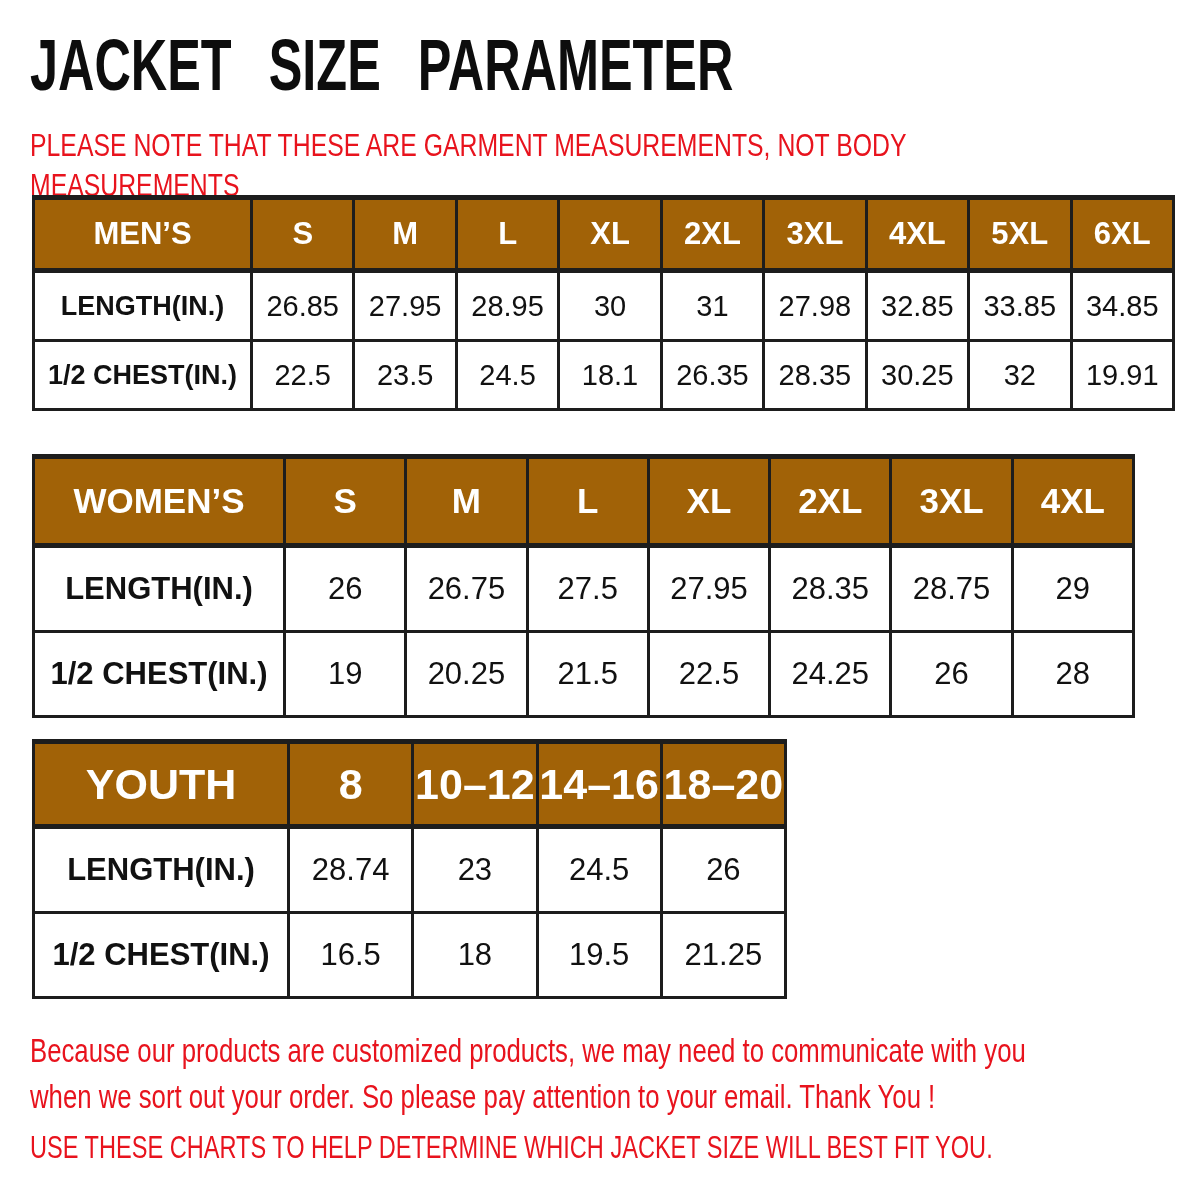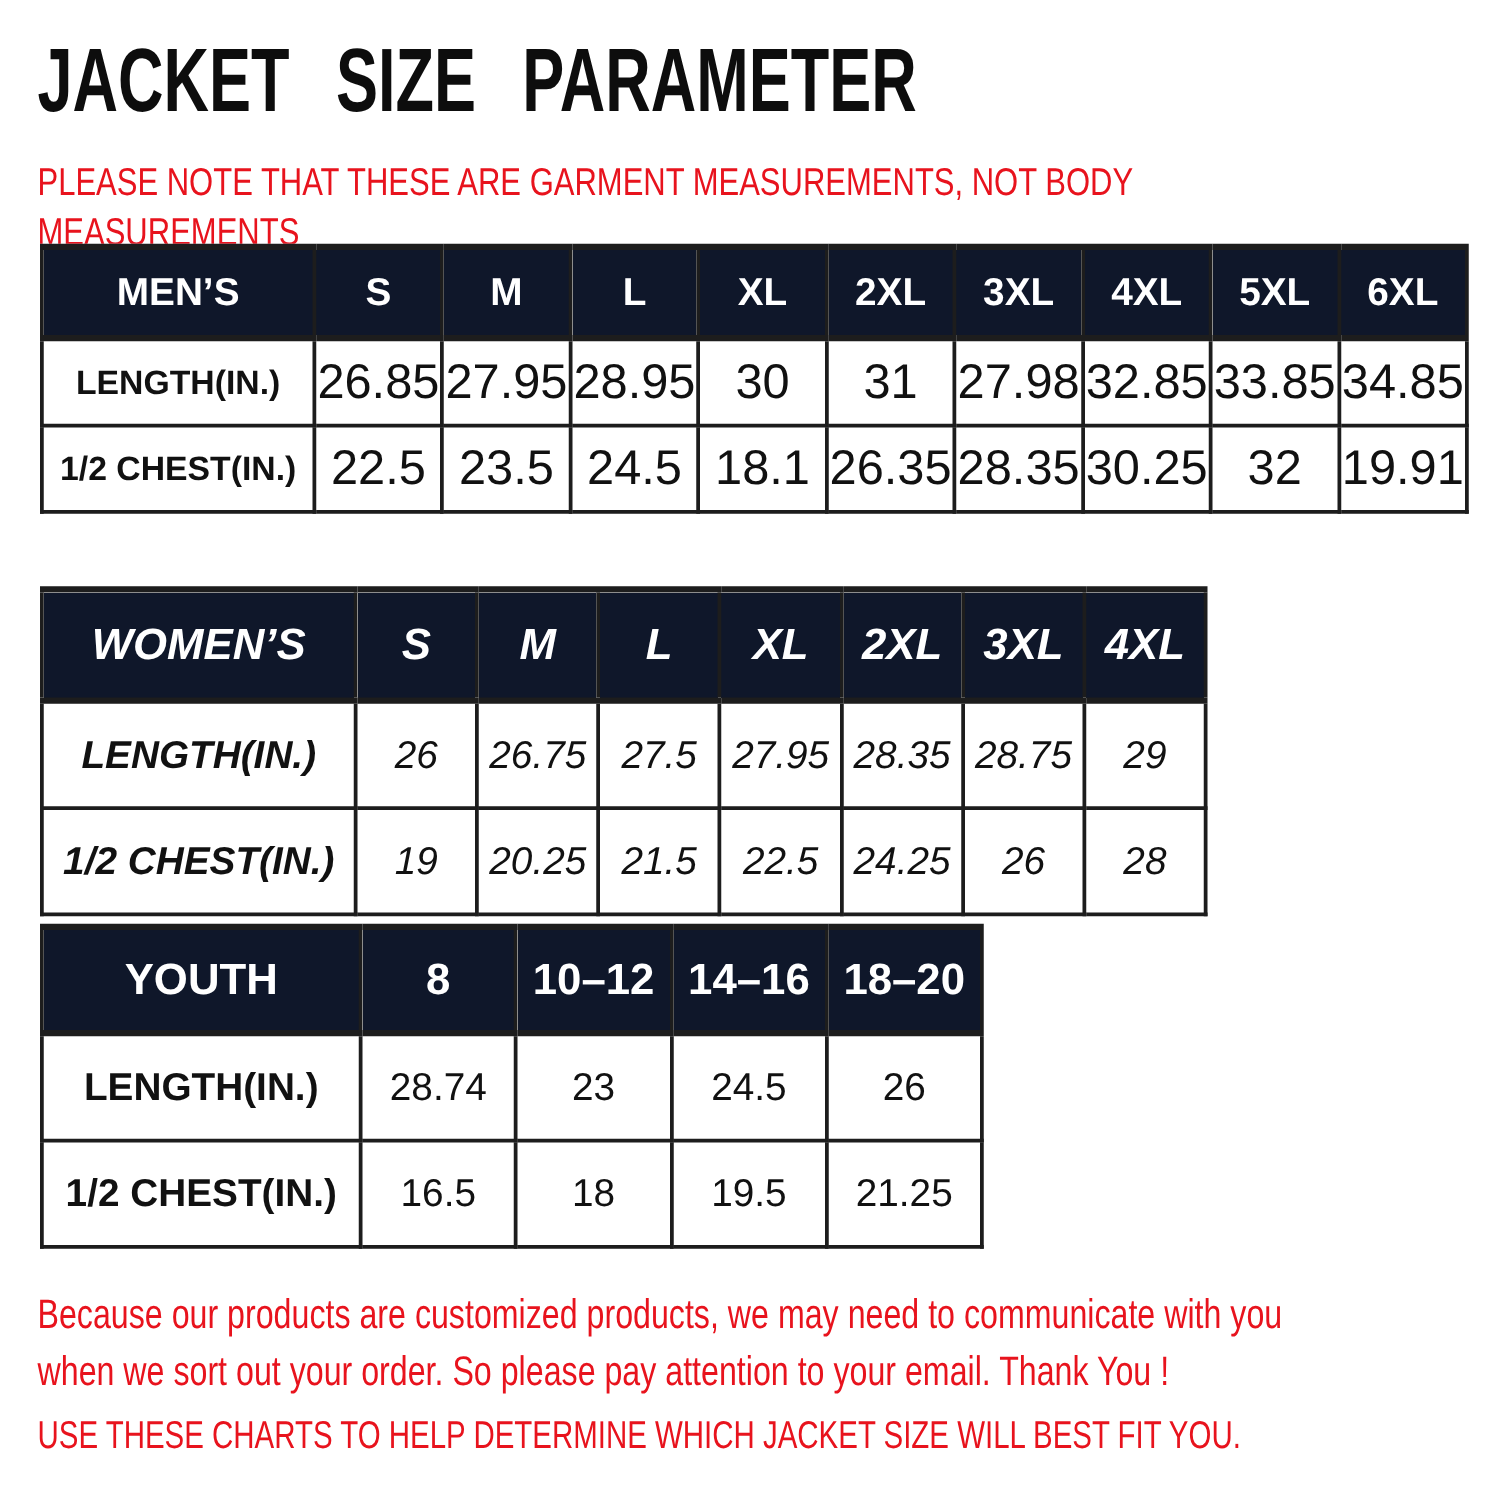--- a/index.html
+++ b/index.html
@@ -55,46 +55,46 @@
   table.sizetable th,
   table.sizetable td {
     border: 3px solid #1d1d1d;
     text-align: center;
     vertical-align: middle;
     padding: 0;
     color: #111111;
     overflow: hidden;
   }
   table.sizetable thead th {
-    background: #0f172a;
+    background: #a16207;
     color: #ffffff;
     font-weight: bold;
     border-top-width: 5px;
     border-bottom-width: 5px;
   }
   td.rowlabel { font-weight: bold; }
 
   
   #table-mens { left: 32px; top: 195px; width: 1143px; }
   #table-mens col.c0 { width: 218px; }
   #table-mens thead th { height: 68px; font-size: 31px; }
-  #table-mens td { height: 66px; font-size: 39px; }
+  #table-mens td { height: 66px; font-size: 29px; }
   #table-mens td.rowlabel { font-size: 27px; }
 
   
-  #table-womens { left: 32px; top: 469px; width: 934px; font-style: italic; }
+  #table-womens { left: 32px; top: 454px; width: 1103px; }
   #table-womens col.c0 { width: 251px; }
   #table-womens thead th { height: 84px; font-size: 35px; }
   #table-womens td { height: 82px; font-size: 31px; }
   #table-womens td.rowlabel { font-size: 31px; }
 
   
   #table-youth { left: 32px; top: 739px; width: 755px; }
   #table-youth col.c0 { width: 255px; }
-  #table-youth thead th { height: 80px; font-size: 35px; }
+  #table-youth thead th { height: 80px; font-size: 43px; }
   #table-youth td { height: 82px; font-size: 31px; }
   #table-youth td.rowlabel { font-size: 31px; }
 
   
   .footer-para {
     left: 30px;
     top: 1028px;
     color: #e8131d;
     font-size: 33px;
     font-weight: normal;

